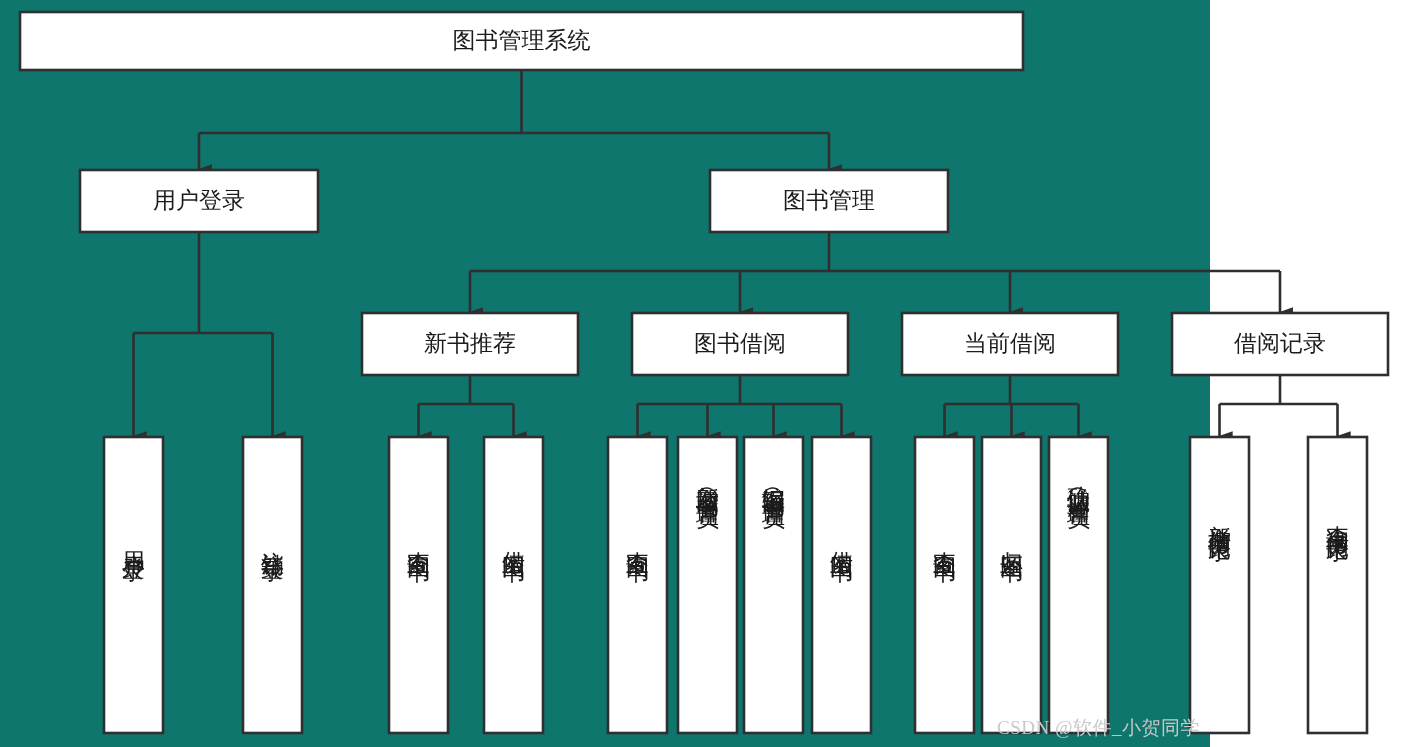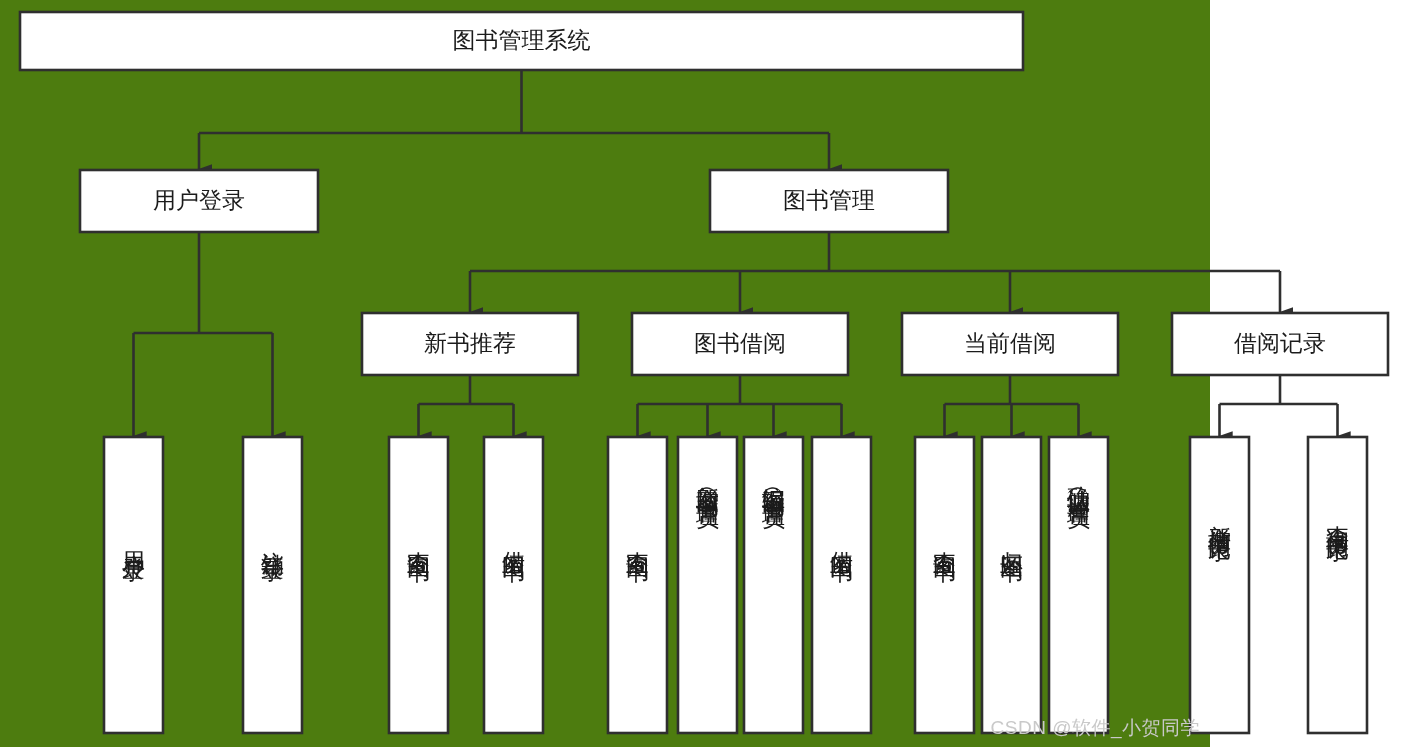--- a/index.html
+++ b/index.html
@@ -11,21 +11,21 @@
   body {
     width: 1405px;
     height: 747px;
     overflow: hidden;
     font-family: "Liberation Sans", "DejaVu Sans", sans-serif;
   }
   #diagram-root {
     position: relative;
     width: 1210px;
     height: 747px;
-    background: #4d7c0f;
+    background: #0f766e;
   }
   svg#tree-svg {
     position: absolute;
     left: 0;
     top: 0;
     width: 1405px;
     height: 747px;
     display: block;
   }
   .node-box {
@@ -69,21 +69,21 @@
     font-size: 23px;
     line-height: 1.08;
     color: #1b1b1b;
     letter-spacing: 3px;
     white-space: nowrap;
   }
   .watermark {
     position: absolute;
     right: 10px;
     bottom: 6px;
-    font-family: Liberation Sans, sans-serif;
+    font-family: Liberation Serif, serif;
     font-size: 19px;
     color: #c9c9c9;
     white-space: nowrap;
     letter-spacing: 0.5px;
   }
 </style>
 </head>
 <body>
 
 <div id="diagram-root">

